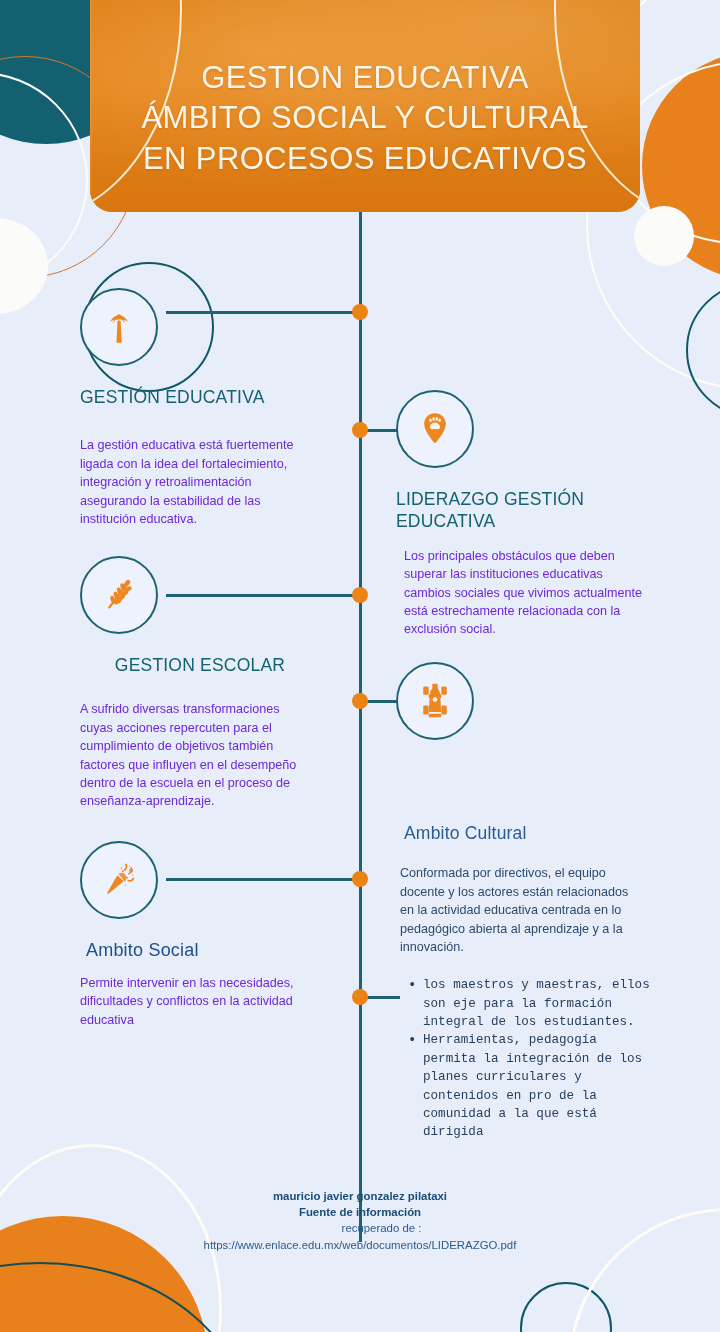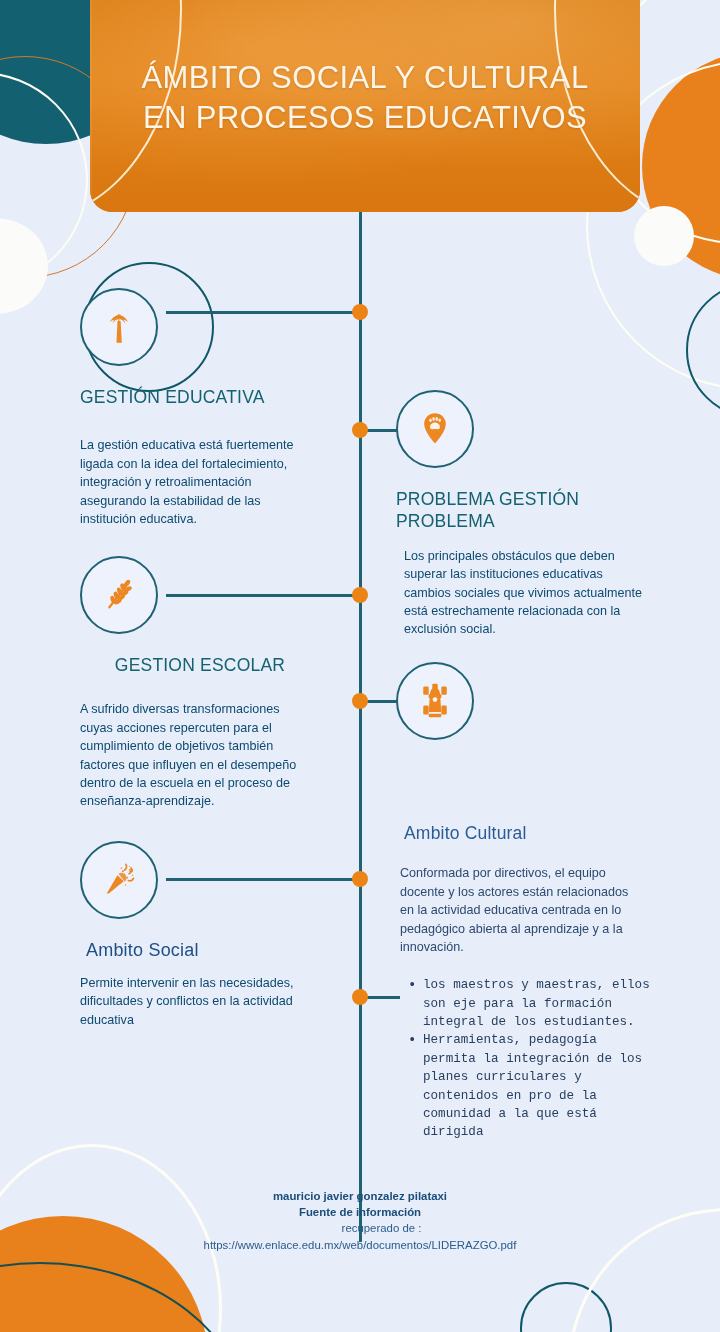--- a/index.html
+++ b/index.html
@@ -153,21 +153,21 @@
   .icon-circle svg { display:block; }
 
   .sec-title {
     font-size:17.5px; color:#14626f; letter-spacing:.2px;
     line-height:1.28; font-weight:400;
   }
   .sec-title.navy { color:#1d4f88; font-size:18px; }
   .sec-title.navy2 { color:#2a5c94; font-size:17.5px; }
 
   .sec-body {
-    font-size:12.6px; color:#0c4a6e; line-height:1.46;
+    font-size:12.6px; color:#6d28d9; line-height:1.46;
     font-weight:400;
   }
   .sec-body.blue { color:#2b4a6e; }
 
   ul.bullets { list-style:none; margin-top:1px; }
   ul.bullets li {
     position:relative; padding-left:17px;
     font-size:12.6px; color:#27405f; line-height:1.46;
     margin-bottom:0px;
   }
@@ -209,20 +209,21 @@
   <div class="deco arc-teal-bl"></div>
 
   <div class="deco ring-teal-br"></div>
   <div class="deco arc-white-br"></div>
 
   <div id="header-banner">
     <div class="banner-texture"></div>
     <div class="banner-arc-l"></div>
     <div class="banner-arc-r"></div>
     <h1 id="header-title">
+      <span class="tl">GESTION EDUCATIVA</span>
       <span class="tl">ÁMBITO SOCIAL Y CULTURAL</span>
       <span class="tl">EN PROCESOS EDUCATIVOS</span>
     </h1>
   </div>
 
   <div id="spine"></div>
 
   <div class="branch" style="left:166px; top:311px; width:194px;"></div>
   <div class="branch" style="left:360px; top:429px; width:86px;"></div>
   <div class="branch" style="left:166px; top:594px; width:194px;"></div>
@@ -263,21 +264,21 @@
         <path d="M24 5 c-7.2 0-13 5.7-13 12.8 c0 9.1 10.6 21.1 12.2 22.8 c.4 .5 1.2 .5 1.6 0 c1.6-1.7 12.2-13.7 12.2-22.8 C37 10.7 31.2 5 24 5z" fill="#ed8722"></path>
         <g fill="#fdf3e6">
           <ellipse cx="18.6" cy="13.4" rx="1.5" ry="2.1"></ellipse>
           <ellipse cx="22.3" cy="11.9" rx="1.5" ry="2.2"></ellipse>
           <ellipse cx="26.1" cy="11.9" rx="1.5" ry="2.2"></ellipse>
           <ellipse cx="29.6" cy="13.4" rx="1.5" ry="2.1"></ellipse>
           <path d="M24 16.3 c3.1 0 6 2.6 6 5.4 c0 2-1.7 3-3.4 2.6 c-1.7-.4-3.5-.4-5.2 0 c-1.7 .4-3.4-.6-3.4-2.6 c0-2.8 2.9-5.4 6-5.4z"></path>
         </g>
       </svg>
     </div>
-    <div class="sec-title" style="margin-top:20px; width:200px;">PROBLEMA GESTIÓN PROBLEMA</div>
+    <div class="sec-title" style="margin-top:20px; width:200px;">LIDERAZGO GESTIÓN EDUCATIVA</div>
     <div class="sec-body" style="margin-top:14px; width:238px; margin-left:8px;">Los principales obstáculos que deben superar las instituciones educativas cambios sociales que vivimos actualmente está estrechamente relacionada con la exclusión social.</div>
   </div>
 
   <div class="block left" style="top:556px;">
     <div class="icon-circle">
       <svg width="42" height="42" viewBox="0 0 48 48">
         <g fill="#ed8722" stroke="#ed8722" stroke-width="1.4" stroke-linecap="round">
           <path d="M13 38 L31 15" fill="none" stroke-width="2.6"></path>
           <g stroke="none">
             <ellipse cx="33" cy="11" rx="2.6" ry="5" transform="rotate(38 33 11)"></ellipse>

